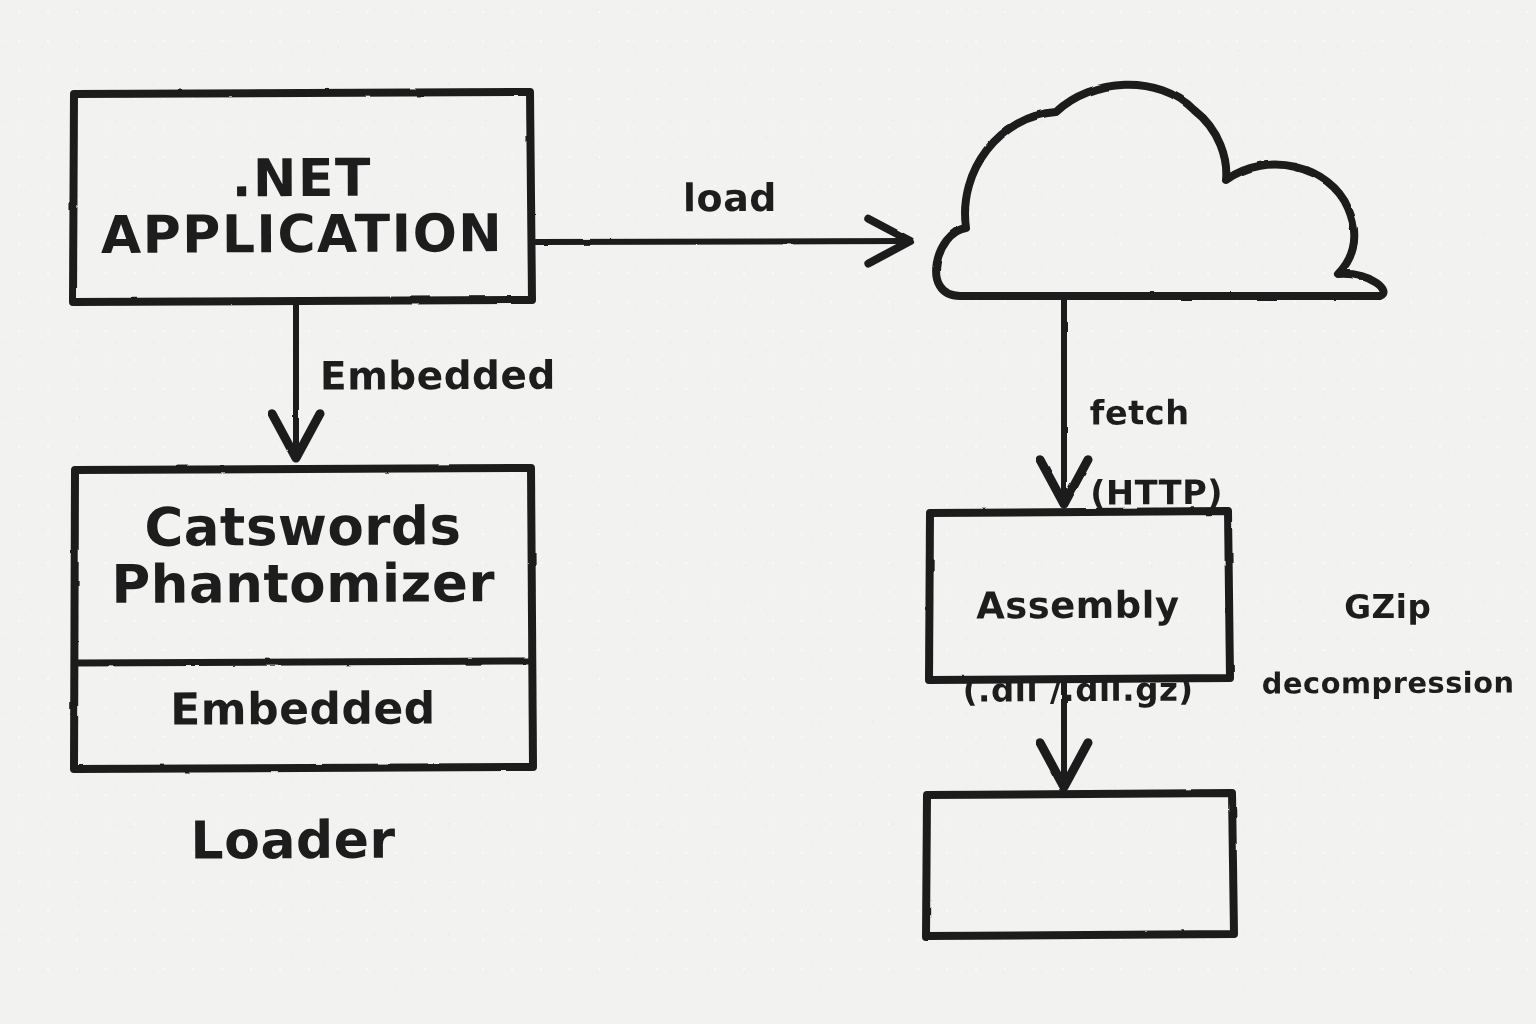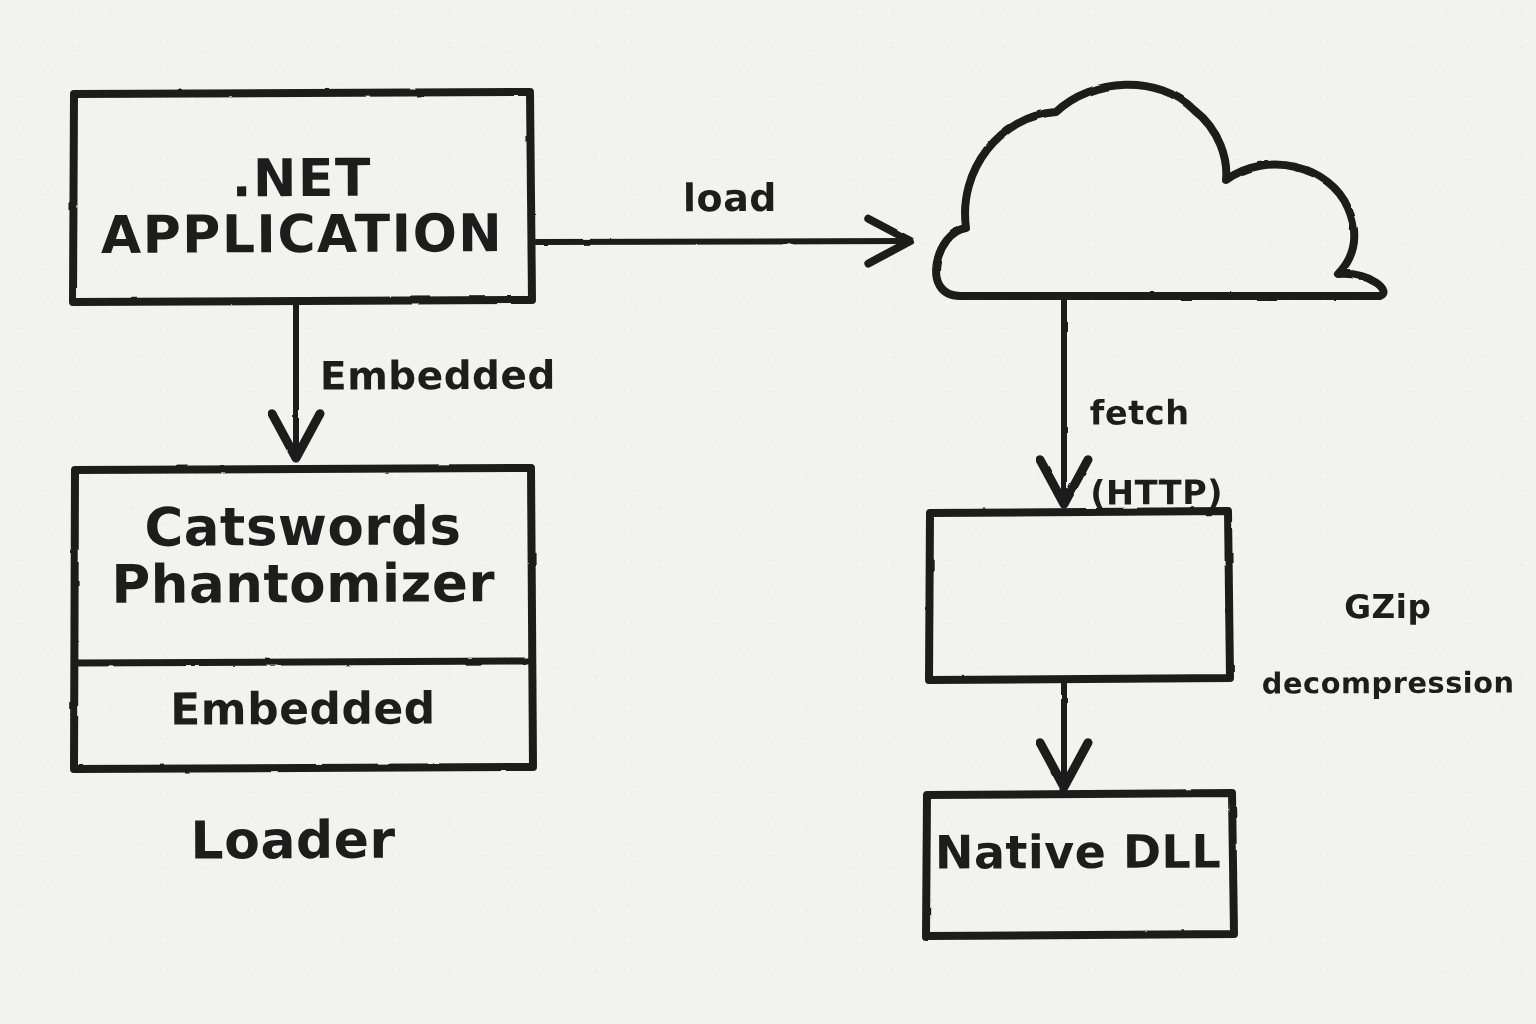--- a/index.html
+++ b/index.html
@@ -124,21 +124,24 @@
     <span class="sub1">(HTTP)</span>
   </div>
 
   <div class="lbl hand t-phantom">Catswords
 Phantomizer</div>
 
   <div class="lbl hand t-embedded-sub">Embedded</div>
 
   <div class="lbl hand t-loader">Loader</div>
 
+  <div class="lbl hand t-assembly">
+    <span class="sub1">Assembly</span>
+    <span class="sub2">(.dll /.dll.gz)</span>
+  </div>
 
   <div class="lbl hand t-gzip">
     <span class="sub1">GZip</span>
     <span class="sub2">decompression</span>
   </div>
 
-  <div class="lbl hand t-nativedll">Native DLL</div>
 
 </div>
 
 </body></html>

